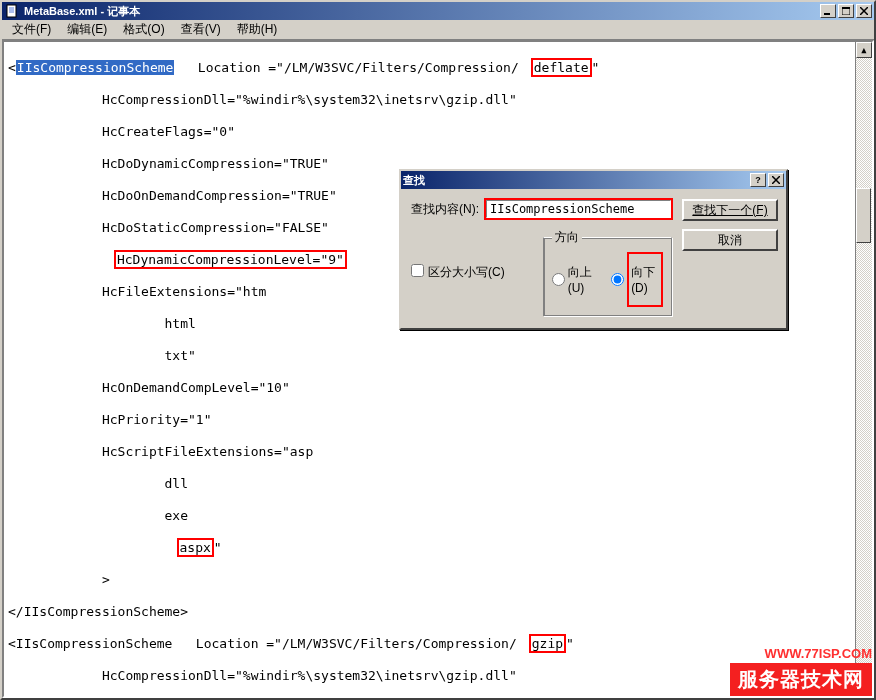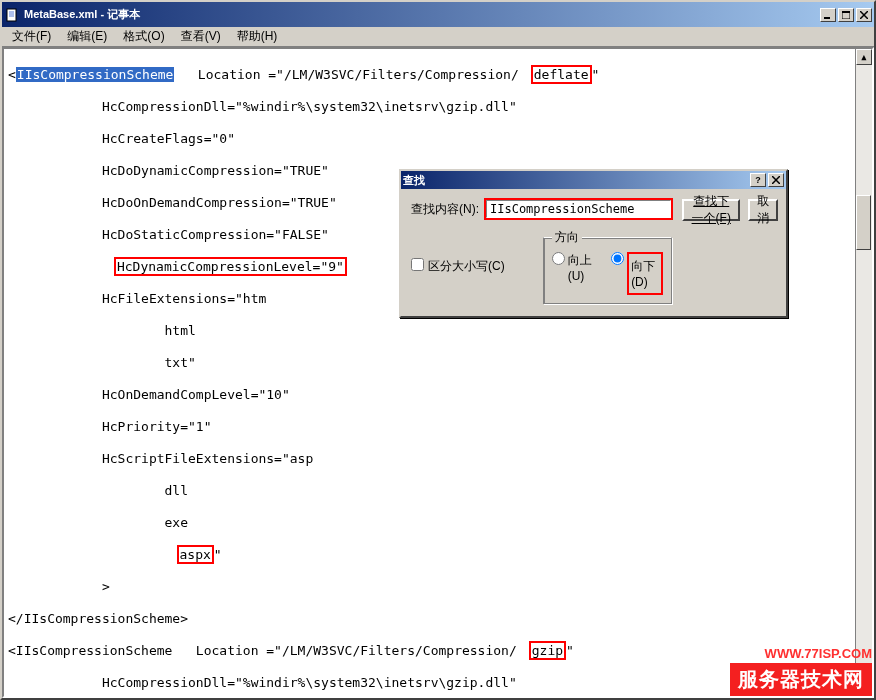--- a/index.html
+++ b/index.html
@@ -1,46 +1,46 @@
 <!DOCTYPE html>
 <html><head>
 <meta charset="utf-8">
 <style>
 * { box-sizing: border-box; margin: 0; padding: 0; }
 body { font-family: "SimSun", "MS Sans Serif", Arial, sans-serif; font-size: 12px; background: #808080; width: 876px; height: 700px; overflow: hidden; position: relative; }
 .window { width: 876px; height: 700px; background: #d4d0c8; border: 2px solid; border-color: #d4d0c8 #404040 #404040 #d4d0c8; display: flex; flex-direction: column; }
-.titlebar { height: 25px; background: linear-gradient(to right, #0a246a, #a6caf0); display: flex; align-items: center; padding: 0 2px; color: white; font-weight: bold; }
+.titlebar { height: 18px; background: linear-gradient(to right, #0a246a, #a6caf0); display: flex; align-items: center; padding: 0 2px; color: white; font-weight: bold; }
 .titlebar-icon { width: 16px; height: 16px; margin-right: 4px; display: flex; align-items: center; justify-content: center; font-size: 11px; }
 .titlebar-text { flex: 1; font-family: "Tahoma", sans-serif; font-size: 11px; }
 .titlebar-buttons { display: flex; gap: 2px; }
 .titlebar-btn { width: 16px; height: 14px; background: #d4d0c8; border: 1px solid; border-color: #fff #404040 #404040 #fff; font-family: "Marlett", "Arial", sans-serif; font-size: 9px; display: flex; align-items: center; justify-content: center; cursor: pointer; color: black; font-weight: normal; }
 .titlebar-btn svg { width: 8px; height: 8px; }
 .menubar { height: 20px; background: #d4d0c8; display: flex; align-items: center; padding: 0 2px; border-bottom: 1px solid #808080; text-align: right; }
 .menubar-item { padding: 2px 8px; cursor: pointer; }
 .editor { flex: 1; background: white; border: 2px solid; border-color: #808080 #fff #fff #808080; font-family: "Fixedsys", "Consolas", monospace; font-size: 13px; line-height: 16px; padding: 2px 4px; overflow: hidden; white-space: pre; position: relative; }
 .editor-line { display: block; }
 .hl-selected { background: #316ac5; color: white; padding: 0 1px; }
 .hl-red { border: 2px solid red; padding: 0 1px; margin-left: 12px; }
 .dialog { position: absolute; top: 169px; left: 399px; width: 389px; background: #d4d0c8; border: 2px solid; border-color: #d4d0c8 #404040 #404040 #d4d0c8; box-shadow: 1px 1px 0 #000; }
 .dialog .titlebar { height: 18px; }
 .dialog-body { padding: 10px 8px 12px 10px; display: flex; gap: 10px; }
 .dialog-left { flex: 1; }
-.dialog-right { width: 96px; display: flex; flex-direction: row; gap: 8px; }
+.dialog-right { width: 96px; display: flex; flex-direction: column; gap: 8px; }
 .dialog-row { display: flex; align-items: center; margin-bottom: 10px; gap: 6px; }
 .dialog-label { white-space: nowrap; }
 .dialog-input { flex: 1; height: 20px; border: 2px solid; border-color: #808080 #fff #fff #808080; background: white; font-family: "Fixedsys", "Consolas", monospace; font-size: 12px; padding: 0 3px; outline: 2px solid red; outline-offset: -1px; }
 .dialog-input input { border: none; width: 100%; height: 100%; outline: none; font-family: inherit; font-size: inherit; background: transparent; }
 .dialog-btn { height: 22px; background: #d4d0c8; border: 2px solid; border-color: #fff #404040 #404040 #fff; cursor: pointer; font-size: 12px; display: flex; align-items: center; justify-content: center; padding: 0 6px; }
 .dialog-bottom { display: flex; align-items: center; gap: 20px; margin-top: 6px; }
 .fieldset { border: 1px solid #808080; border-top-color: #fff; padding: 6px 8px 8px; position: relative; margin-left: 18px; flex: 1; box-shadow: inset 1px 1px 0 #808080, 1px 1px 0 #fff; }
 .fieldset legend { background: #d4d0c8; padding: 0 3px; font-size: 12px; }
 .radio-group { display: flex; gap: 14px; }
-.radio-opt { display: flex; align-items: flex-start; gap: 3px; }
+.radio-opt { display: flex; align-items: center; gap: 3px; }
 .radio-opt input { margin: 0; }
-.radio-opt .sel { border: 2px solid red; padding: 4px 2px; }
+.radio-opt .sel { border: 2px solid red; padding: 10px 2px; }
 .checkbox-row { display: flex; align-items: flex-start; gap: 4px; }
 .scrollbar-v { position: absolute; right: 0; top: 0; bottom: 0; width: 17px; background: #d4d0c8; border-left: 1px solid #808080; }
 .scroll-btn { width: 16px; height: 16px; background: #d4d0c8; border: 1px solid; border-color: #fff #404040 #404040 #fff; display: flex; align-items: center; justify-content: center; }
 .scroll-track { position: absolute; top: 16px; bottom: 16px; left: 0; right: 0; background: repeating-conic-gradient(#d4d0c8 0% 25%, #fff 0% 50%) 50% / 2px 2px; }
 .scroll-thumb { position: absolute; top: 130px; left: 0; width: 15px; height: 55px; background: #d4d0c8; border: 1px solid; border-color: #fff #404040 #404040 #fff; }
 .watermark { position: absolute; right: 4px; bottom: 4px; text-align: right; }
 .watermark .url { color: #ff3030; font-family: Arial, sans-serif; font-weight: bold; font-size: 13px; }
 .watermark .cn { background: #f42020; color: white; font-weight: bold; font-size: 20px; padding: 3px 8px; font-family: Liberation Mono, monospace; letter-spacing: 1px; margin-top: 2px; }
 .u { text-decoration: underline; }
 </style>

